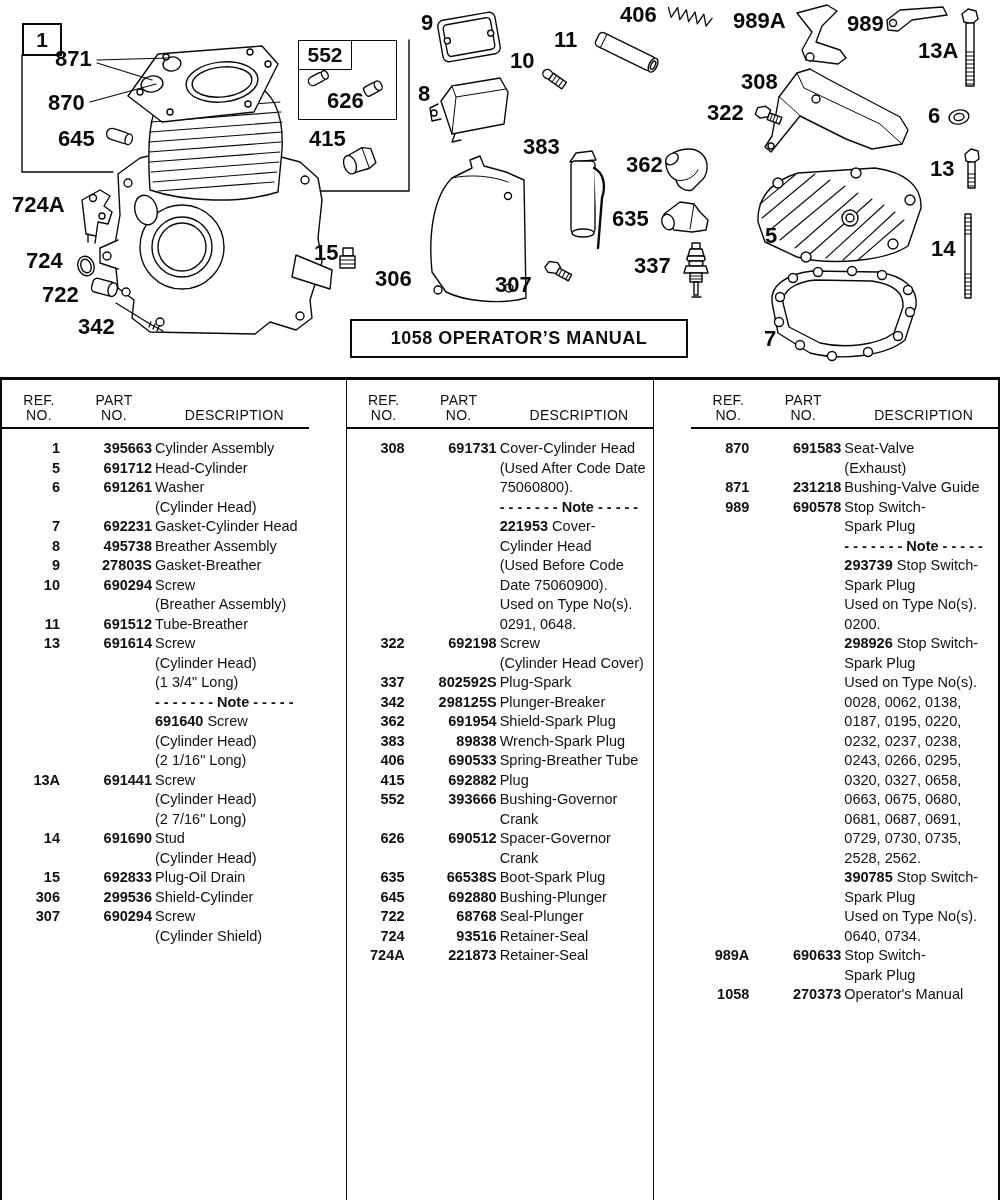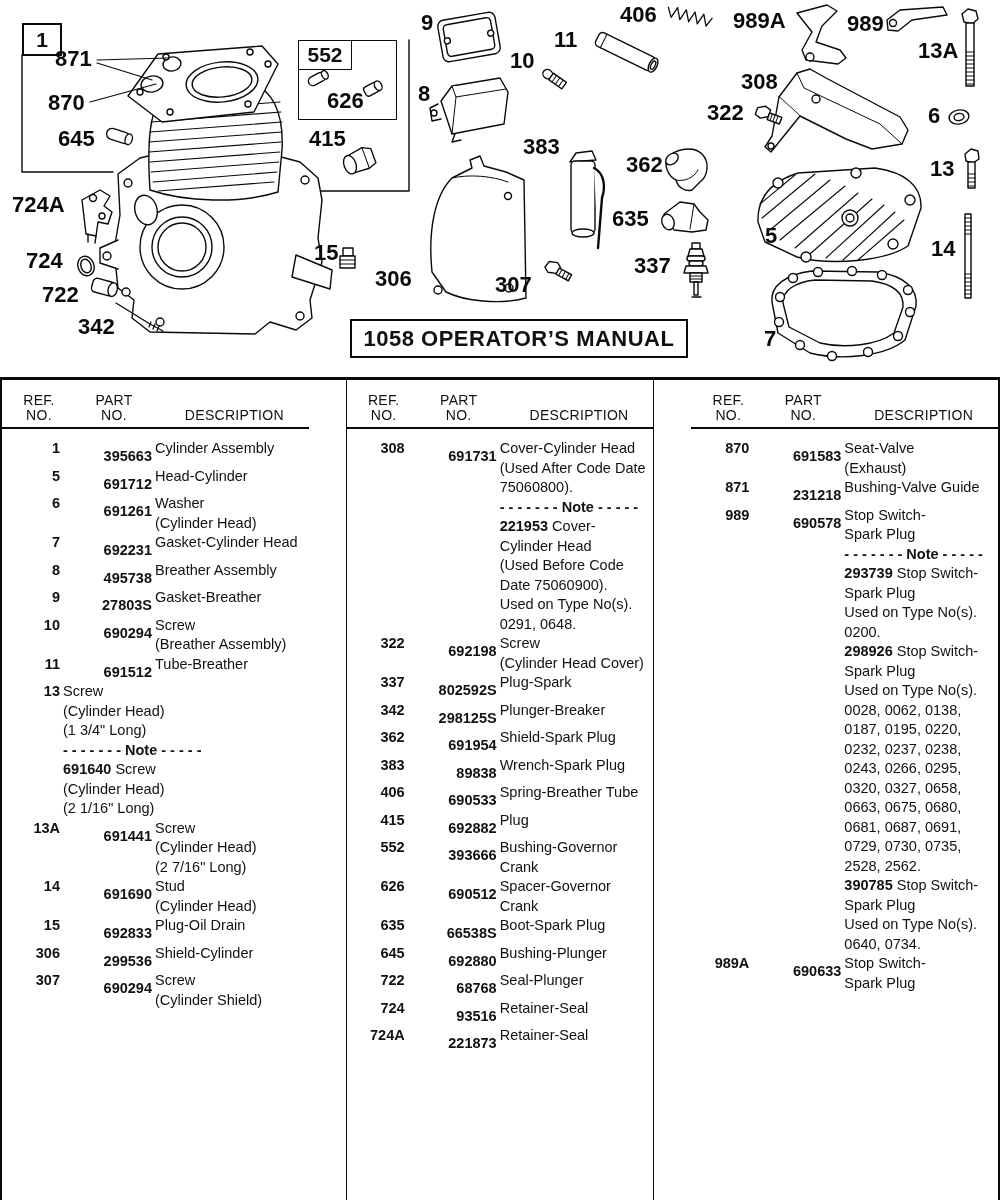--- a/index.html
+++ b/index.html
@@ -8,36 +8,36 @@
   
   .diagram{position:absolute;left:0;top:0;width:1000px;height:377px;}
   .diagram svg{position:absolute;left:0;top:0;}
   .callout{position:absolute;font-weight:bold;font-size:22px;line-height:1;white-space:nowrap;color:#0a0a0a;}
   .gbox{position:absolute;left:22px;top:23px;width:36px;height:29px;border:2px solid #0a0a0a;
         display:flex;align-items:center;justify-content:center;font-weight:bold;font-size:21px;}
   .inset{position:absolute;left:298px;top:40px;width:97px;height:78px;border:1.5px solid #0a0a0a;}
   .inset .hd{width:52px;height:28px;border-right:1.5px solid #0a0a0a;border-bottom:1.5px solid #0a0a0a;
         display:flex;align-items:center;justify-content:center;font-weight:bold;font-size:21px;}
   .manualbox{position:absolute;left:350px;top:319px;width:334px;height:35px;border:2px solid #0a0a0a;
-        display:flex;align-items:center;justify-content:center;font-weight:bold;font-size:22px;letter-spacing:.5px;}
+        display:flex;align-items:center;justify-content:center;font-weight:bold;font-size:18px;letter-spacing:.5px;}
   
   .parts-table{position:absolute;left:0;top:377px;right:0;bottom:0;
         border-top:3px solid #0a0a0a;border-left:2px solid #0a0a0a;border-right:2px solid #0a0a0a;
         display:flex;font-size:14.5px;gap:37px;}
   .tcol{flex:1 1 0;min-width:0;}
   .tcol.mid{border-left:1.5px solid #0a0a0a;border-right:1.5px solid #0a0a0a;}
   .thead{height:43px;border-bottom:2px solid #0a0a0a;display:flex;align-items:flex-end;
         padding:0 0 4px 8px;font-size:14px;line-height:15px;letter-spacing:.3px;}
   .h-ref{width:58px;text-align:center;white-space:pre-line;}
   .h-part{width:92px;text-align:center;white-space:pre-line;}
   .h-desc{flex:1;text-align:center;}
   .tbody{padding:10px 0 0 8px;}
   .trow{display:flex;line-height:19.5px;}
   .c-ref{width:50px;text-align:right;font-weight:bold;flex:none;}
-  .c-part{width:92px;text-align:right;font-weight:bold;flex:none;margin-top:8px;}
+  .c-part{width:92px;text-align:right;font-weight:bold;flex:none;}
   .c-desc{padding-left:3px;flex:1;min-width:0;}
   .dline b{font-weight:bold;}
 </style>
 </head>
 <body>
 
 <div class="page">
 
   <div class="diagram">
     <svg width="1000" height="377" viewBox="0 0 1000 377" fill="none" stroke="#0a0a0a" stroke-width="1.4" stroke-linejoin="round" stroke-linecap="round">
@@ -416,20 +416,21 @@
           </div>
           <div class="trow">
             <span class="c-ref">11</span>
             <span class="c-part">691512</span>
             <div class="c-desc">
               <div class="dline">Tube-Breather</div>
             </div>
           </div>
           <div class="trow">
             <span class="c-ref">13</span>
+            <span class="c-part">691614</span>
             <div class="c-desc">
               <div class="dline">Screw</div>
               <div class="dline">(Cylinder Head)</div>
               <div class="dline">(1 3/4" Long)</div>
               <div class="dline"><b>- - - - - - - Note - - - - -</b></div>
               <div class="dline"><b>691640</b> Screw</div>
               <div class="dline">(Cylinder Head)</div>
               <div class="dline">(2 1/16" Long)</div>
             </div>
           </div>
@@ -656,17 +657,24 @@
             </div>
           </div>
           <div class="trow">
             <span class="c-ref">989A</span>
             <span class="c-part">690633</span>
             <div class="c-desc">
               <div class="dline">Stop Switch-</div>
               <div class="dline">Spark Plug</div>
             </div>
           </div>
+          <div class="trow">
+            <span class="c-ref">1058</span>
+            <span class="c-part">270373</span>
+            <div class="c-desc">
+              <div class="dline">Operator's Manual</div>
+            </div>
+          </div>
         </div>
       </div>
   </div>
 
 </div>
 
 </body></html>

